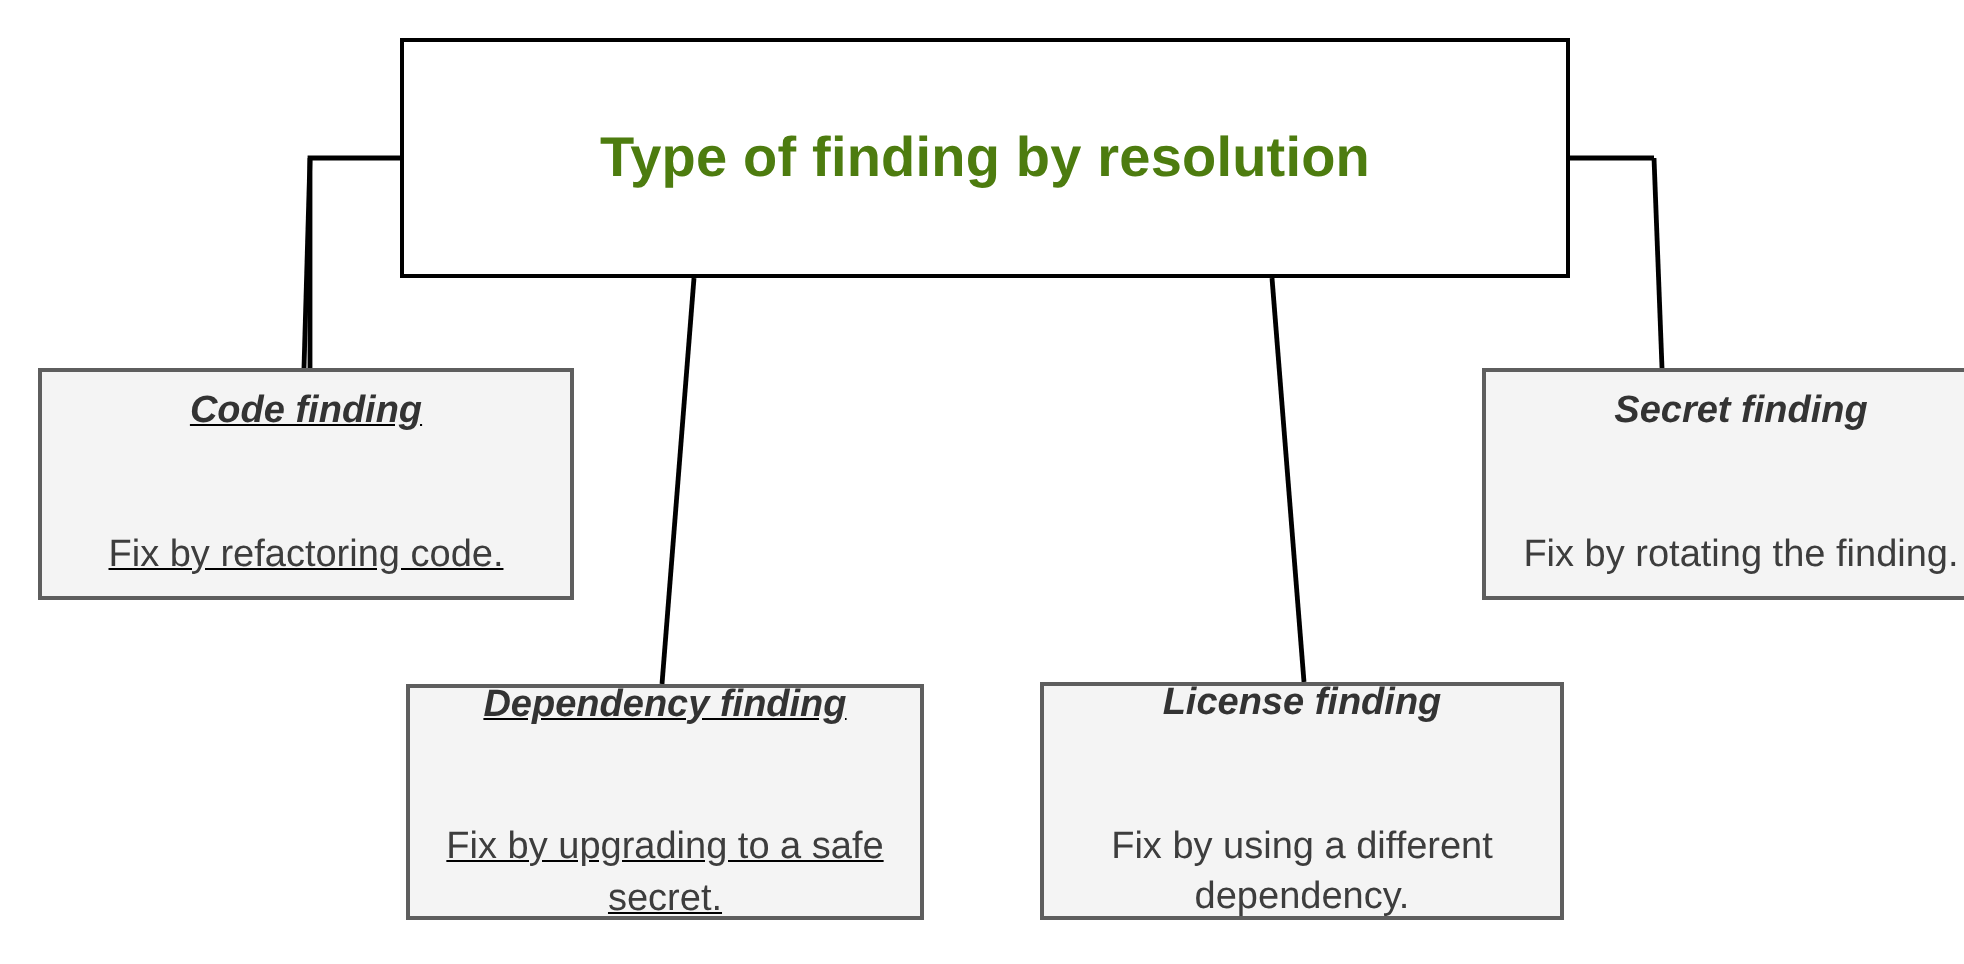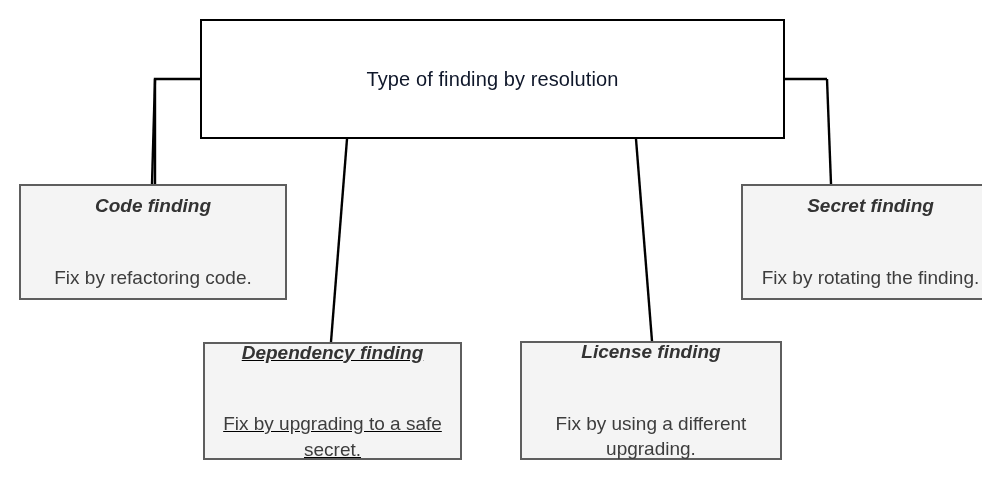--- a/index.html
+++ b/index.html
@@ -34,23 +34,23 @@
   }
   .node-root {
     left: 200px;
     top: 19px;
     width: 585px;
     height: 120px;
     background: #ffffff;
     border: 2px solid #000000;
   }
   .root-title {
-    font-size: 20px;
-    font-weight: normal;
-    color: #0f172a;
+    font-size: 28px;
+    font-weight: bold;
+    color: #4d7c0f;
     letter-spacing: 0.1px;
     line-height: 1.2;
   }
   .node-leaf {
     background: #f4f4f4;
     border: 2px solid #5e5e5e;
     padding: 0 8px;
   }
   .leaf-title {
     font-size: 19px;
@@ -60,21 +60,21 @@
     line-height: 1.35;
   }
   .leaf-desc {
     font-size: 19px;
     font-weight: normal;
     color: #3d3d3d;
     line-height: 1.35;
     max-width: 250px;
     margin-top: 46px;
   }
-  .node-code     { left: 19px;  top: 184px; width: 268px; height: 116px; }
+  .node-code     { left: 19px;  top: 184px; width: 268px; height: 116px; text-decoration: underline; }
   .node-dep      { left: 203px; top: 342px; width: 259px; height: 118px; text-decoration: underline; }
   .node-license  { left: 520px; top: 341px; width: 262px; height: 119px; }
   .node-secret   { left: 741px; top: 184px; width: 259px; height: 116px; }
 </style>
 </head>
 <body>
 
 <div id="diagram-canvas">
 
   <svg id="connector-layer" viewBox="0 0 982 482" width="982" height="482" xmlns="http://www.w3.org/2000/svg">
@@ -99,21 +99,21 @@
     <div class="leaf-desc">Fix by refactoring code.</div>
   </div>
 
   <div class="node node-leaf node-dep">
     <div class="leaf-title">Dependency finding</div>
     <div class="leaf-desc">Fix by upgrading to a safe secret.</div>
   </div>
 
   <div class="node node-leaf node-license">
     <div class="leaf-title">License finding</div>
-    <div class="leaf-desc">Fix by using a different upgrading.</div>
+    <div class="leaf-desc">Fix by using a different dependency.</div>
   </div>
 
   <div class="node node-leaf node-secret">
     <div class="leaf-title">Secret finding</div>
     <div class="leaf-desc">Fix by rotating the finding.</div>
   </div>
 
 </div>
 
 </body></html>

